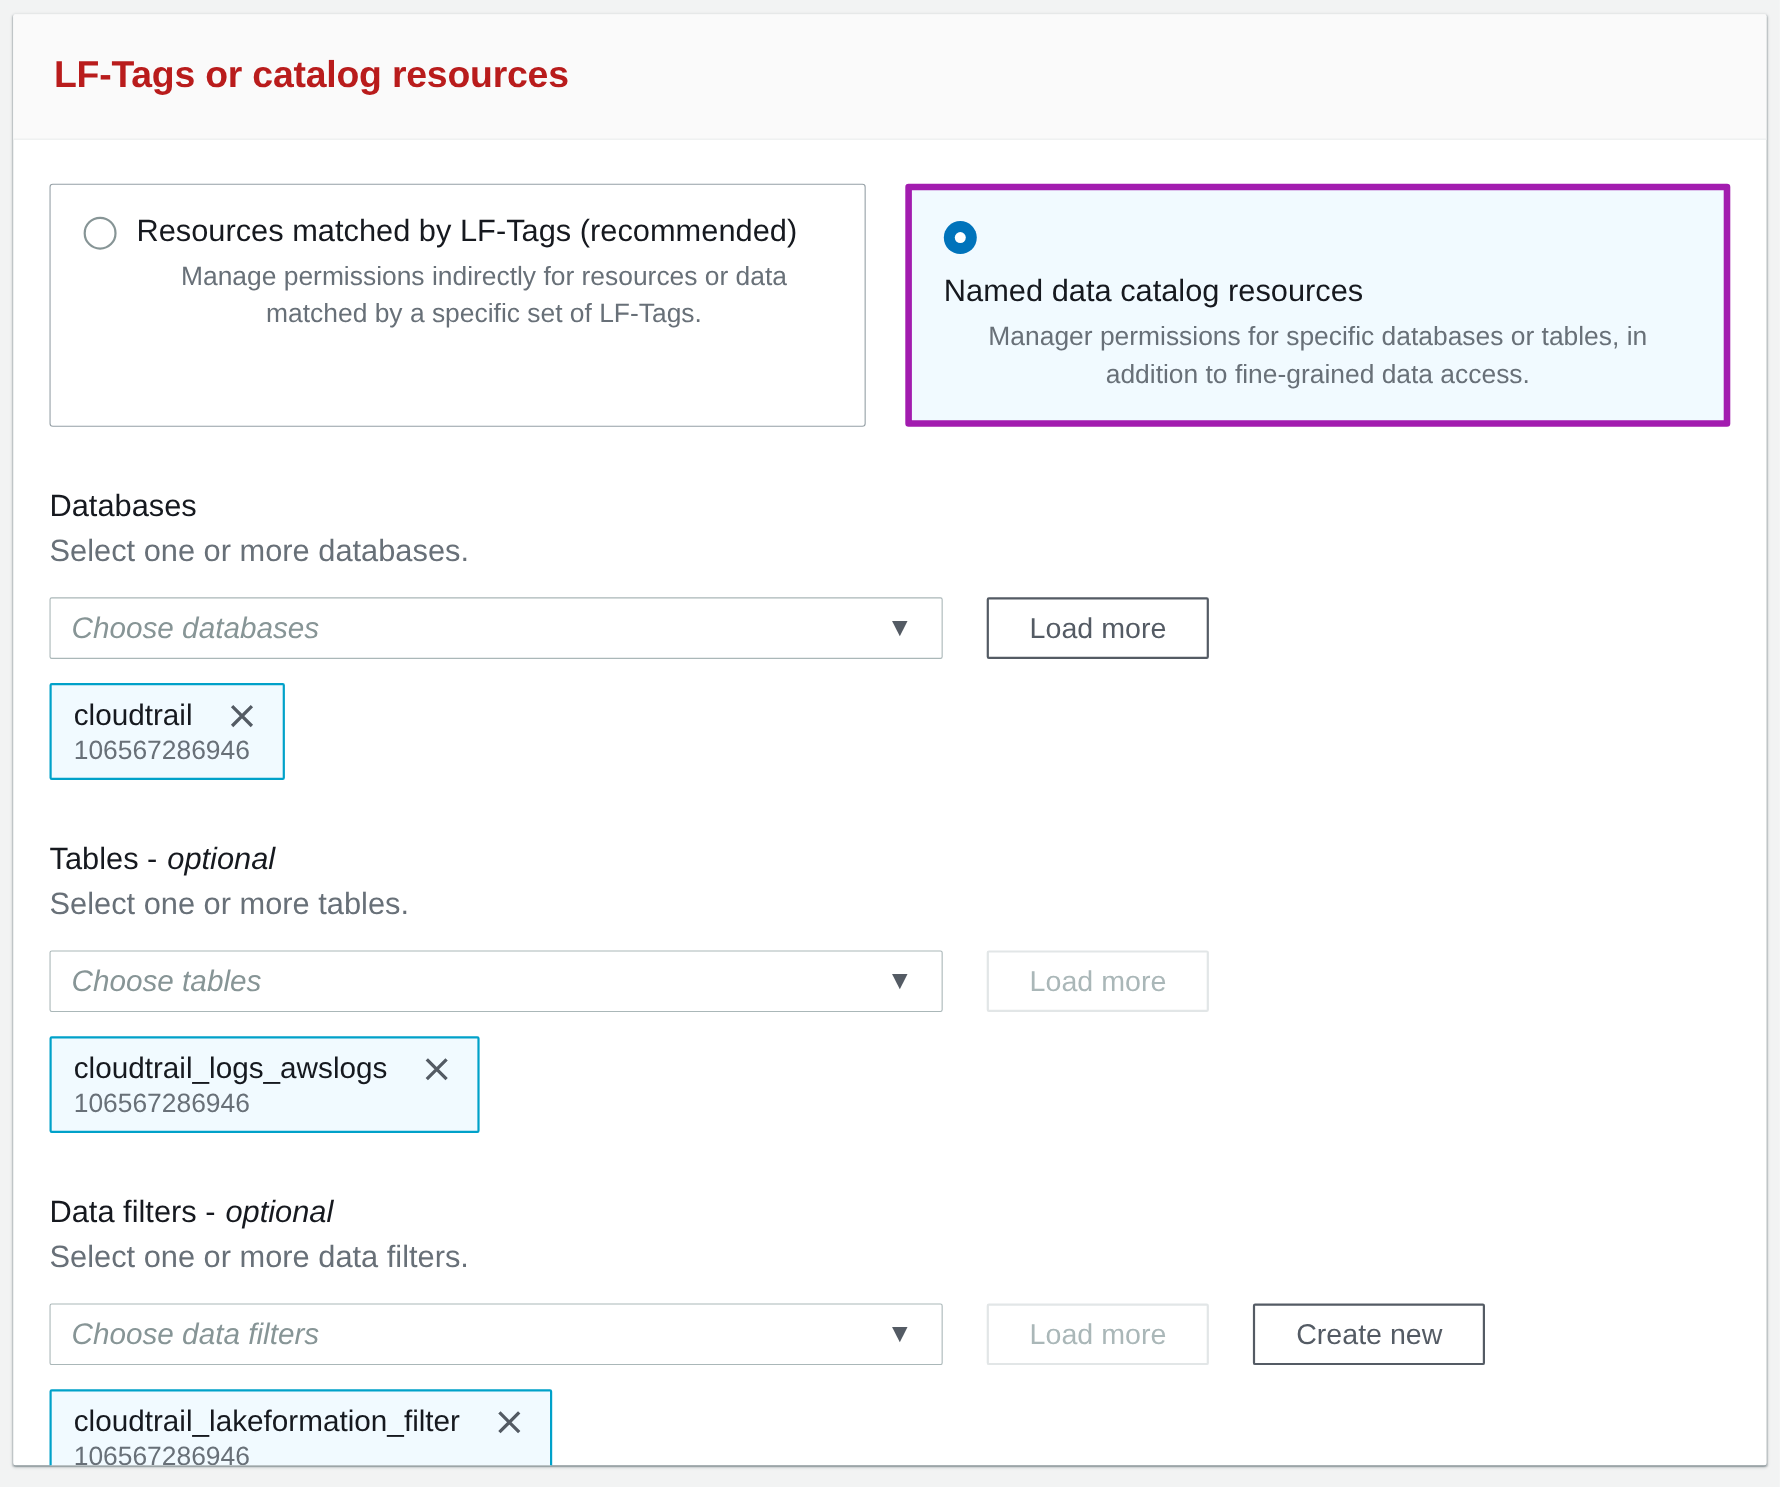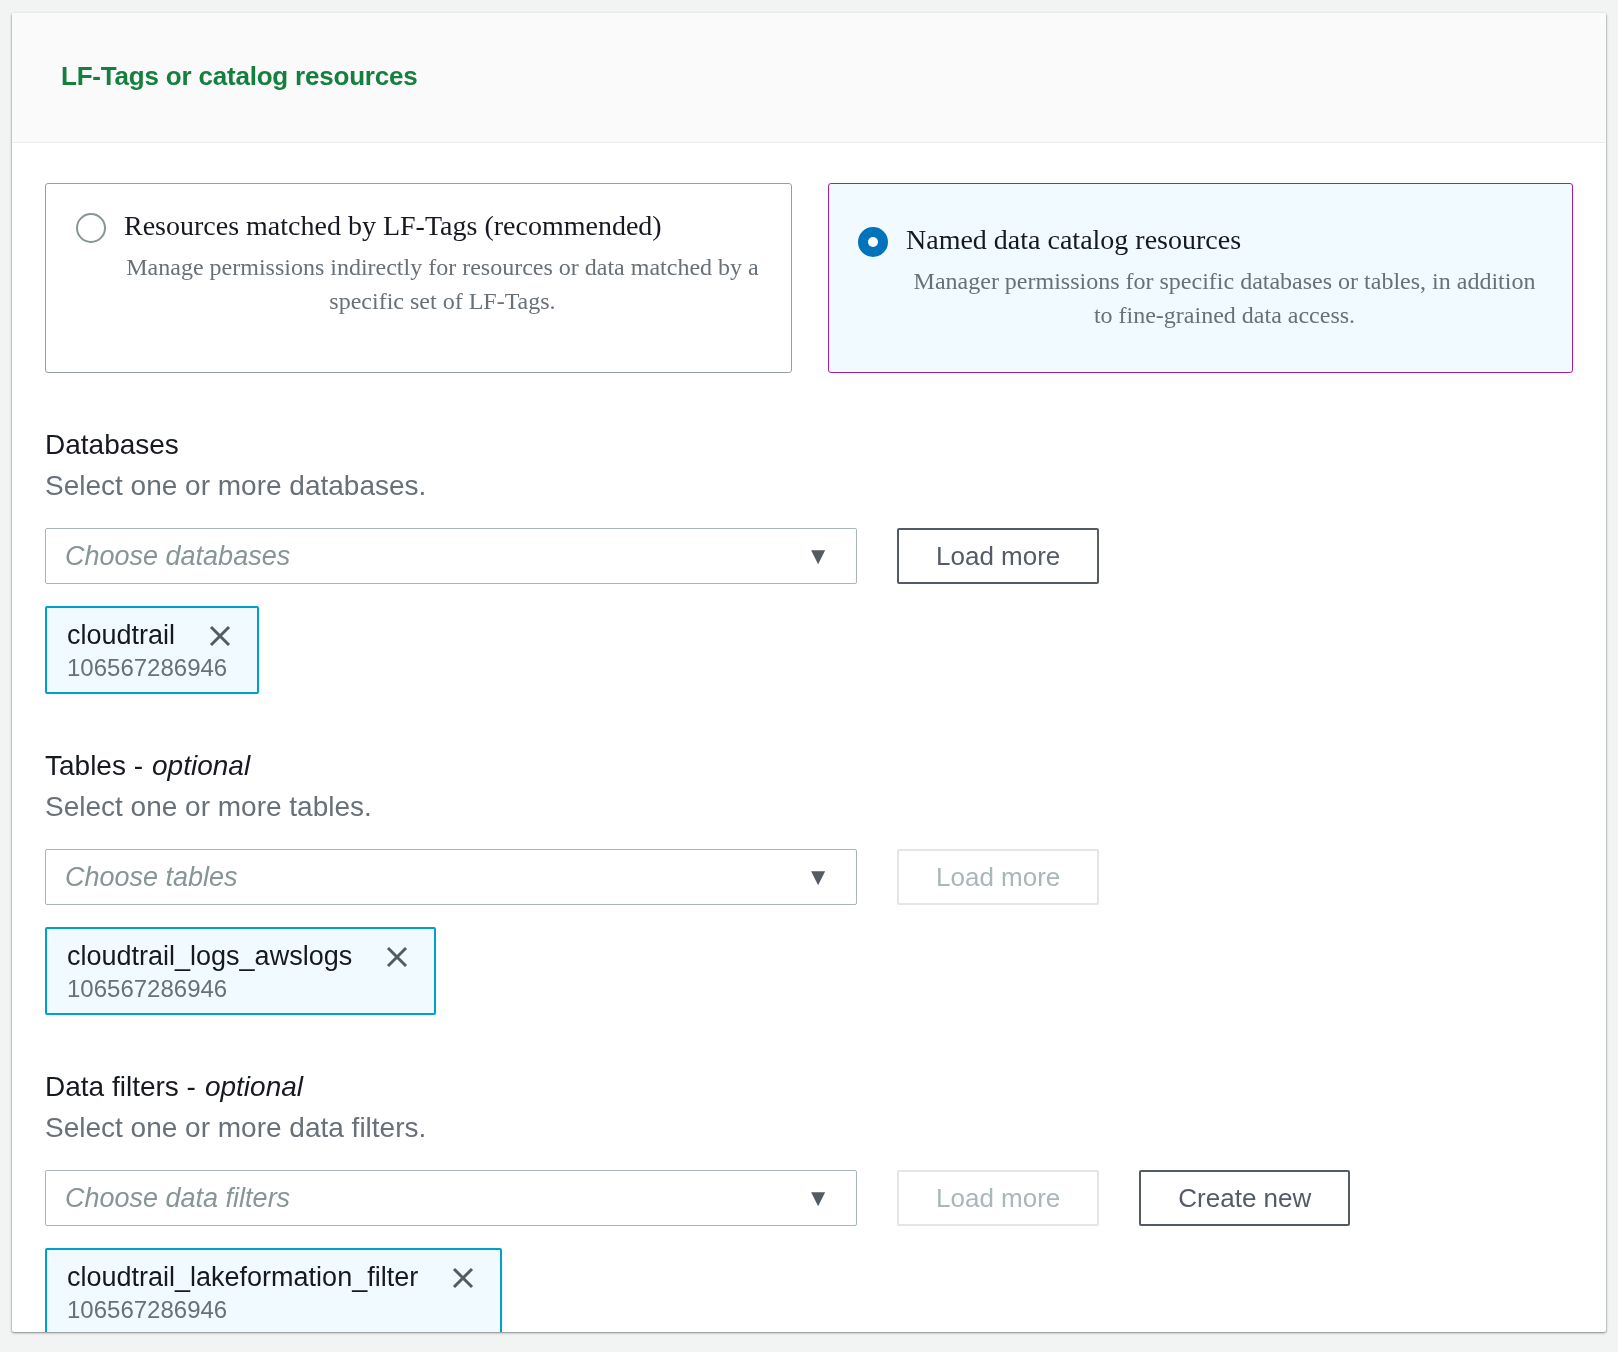--- a/index.html
+++ b/index.html
@@ -18,42 +18,43 @@
     border-radius:2px;
     box-shadow:0 1px 3px rgba(0,28,36,.30), 1px 1px 1px rgba(0,28,36,.12), -1px 1px 1px rgba(0,28,36,.12);
     overflow:hidden;
   }
   .panel-header {
     background:#fafafa;
     border-bottom:1px solid #eaeded;
     padding:32px 33px 34px;
   }
   .panel-title {
-    margin:16px;
-    font-size:26px; font-weight:700; color:#15803d;
+    margin:4px;
+    font-size:34px; font-weight:700; color:#b91c1c;
     letter-spacing:-.2px;
   }
   .panel-body { padding:40px 33px 60px; }
 
   
-  .tiles { display:flex; gap:36px;font-family:Liberation Serif, serif; }
+  .tiles { display:flex; gap:36px; }
   .tile {
     flex:1;
     border:1px solid #95a0a6;
     border-radius:3px;
     background:#fff;
     padding:26px 30px;
     display:flex; gap:18px;
     min-height:147px;
     cursor:pointer;
   }
   .tile.selected {
-    border:1px solid #a21caf;
+    border:6px solid #a21caf;
     background:#f1faff;
-    padding:40px 29px;
+    padding:25px 29px;
+    flex-direction:column;
   }
   .radio {
     width:30px; height:30px; flex:none;
     border-radius:50%;
     border:2px solid #879596;
     background:#fff;
     margin-top:3px;
     position:relative;
   }
   .radio.checked { border:none; background:#0073bb; }

